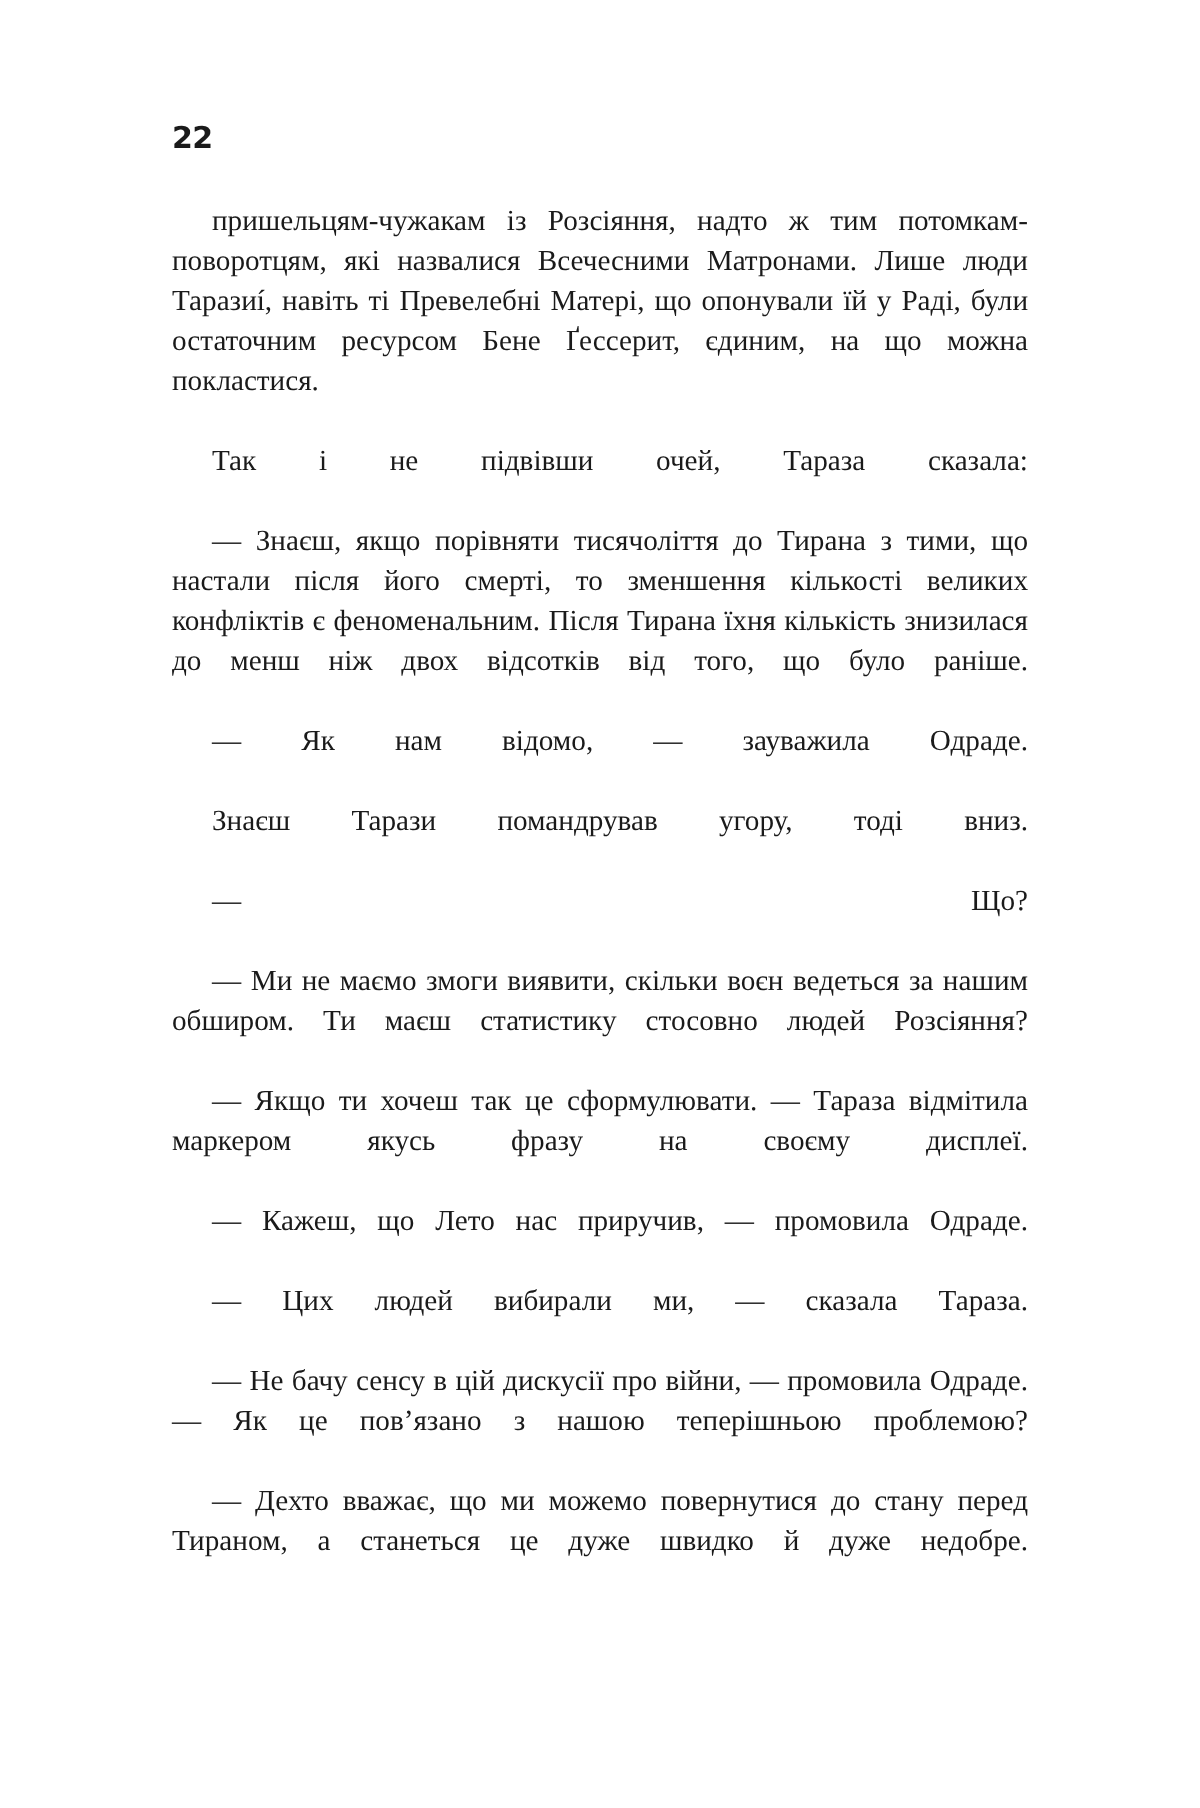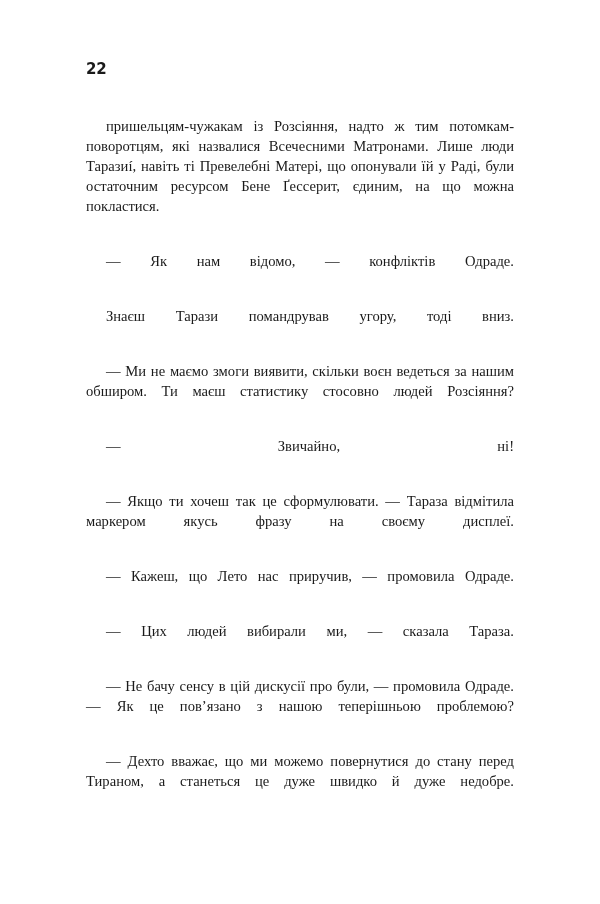--- a/index.html
+++ b/index.html
@@ -40,46 +40,47 @@
     -webkit-hyphens: none;
     hyphens: none;
   }
   .textblock p {
     margin: 0;
     text-indent: 0;
     text-align: justify;
   }
   .textblock p.indent {
     text-indent: 20px;
-    margin-top: 15px;
   }
   .textblock p:last-child {
     text-align: justify;
   }
   
   .textblock p::after {
     content: "";
     display: inline-block;
     width: 100%;
   }
 </style>
 </head>
 <body>
 
 <div class="page">
 
   <div class="folio">22</div>
 
   <div class="textblock">
     <p class="indent">пришельцям-чужакам із Розсіяння, надто ж тим потомкам-поворотцям, які назвалися Всечесними Матронами. Лише люди Таразиí, навіть ті Превелебні Матері, що опонували їй у Раді, були остаточним ресурсом Бене Ґессерит, єдиним, на що можна покластися.</p>
-    <p class="indent">— Як нам відомо, — конфліктів Одраде.</p>
+    <p class="indent">Так і не підвівши очей, Тараза сказала:</p>
+    <p class="indent">— Знаєш, якщо порівняти тисячоліття до Тирана з тими, що настали після його смерті, то зменшення кількості великих конфліктів є феноменальним. Після Тирана їхня кількість знизилася до менш ніж двох відсотків від того, що було раніше.</p>
+    <p class="indent">— Як нам відомо, — зауважила Одраде.</p>
     <p class="indent">Знаєш Тарази помандрував угору, тоді вниз.</p>
+    <p class="indent">— Що?</p>
     <p class="indent">— Ми не маємо змоги виявити, скільки воєн ведеться за нашим обширом. Ти маєш статистику стосовно людей Розсіяння?</p>
-    <p class="indent">— Звичайно, ні!</p>
     <p class="indent">— Якщо ти хочеш так це сформулювати. — Тараза відмітила маркером якусь фразу на своєму дисплеї.</p>
     <p class="indent">— Кажеш, що Лето нас приручив, — промовила Одраде.</p>
     <p class="indent">— Цих людей вибирали ми, — сказала Тараза.</p>
-    <p class="indent">— Не бачу сенсу в цій дискусії про були, — промовила Одраде. — Як це пов’язано з нашою теперішньою проблемою?</p>
+    <p class="indent">— Не бачу сенсу в цій дискусії про війни, — промовила Одраде. — Як це пов’язано з нашою теперішньою проблемою?</p>
     <p class="indent">— Дехто вважає, що ми можемо повернутися до стану перед Тираном, а станеться це дуже швидко й дуже недобре.</p>
 
   </div>
 
 </div>
 
 </body></html>

